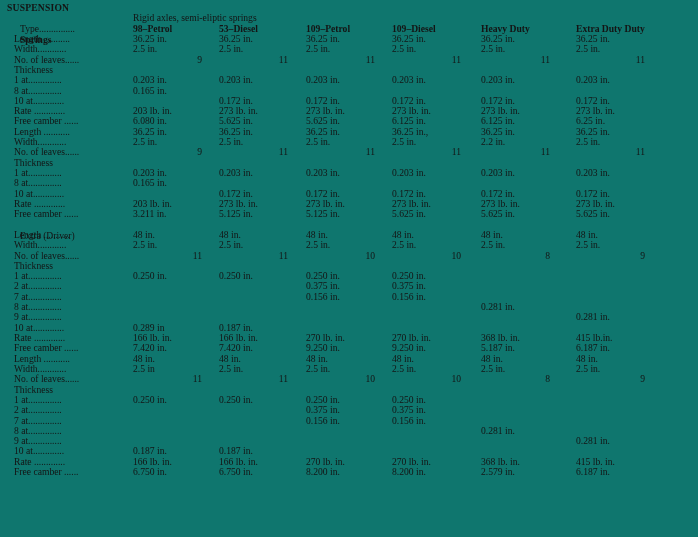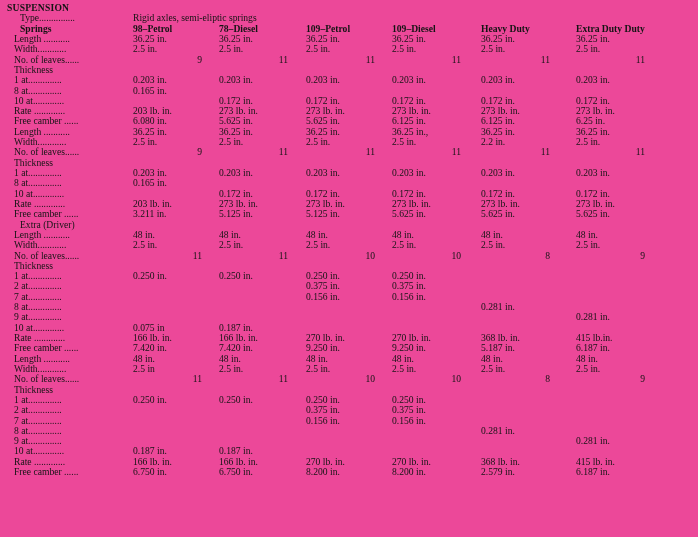--- a/index.html
+++ b/index.html
@@ -1,37 +1,37 @@
 <!DOCTYPE html>
 <html><head>
 <meta charset="utf-8">
 <style>
   html,body{margin:0;padding:0;background:#ffffff;}
   .page{
     position:relative;
     width:698px;height:537px;
-    background:#ec4899;
+    background:#0f766e;
     font-family:"Liberation Serif","DejaVu Serif",serif;
     font-size:9.6px;
     color:#141414;
     box-sizing:border-box;
     padding-top:3px;
     overflow:hidden;
     -webkit-font-smoothing:antialiased;
   }
   .row{
     display:grid;
     grid-template-columns:133px 86px 87px 86px 89px 95px auto;
     height:10.32px;
     line-height:10.4px;
     white-space:nowrap;
   }
   .cell{overflow:visible;}
   .lab{padding-left:14px;}
-  .row.section .lab, .row.type .lab, .row.hdr .lab{padding-left:20px;}
+  .row.section .lab, .row.type .lab, .row.hdr .lab{padding-left:20px;margin-top:11px;}
   .row.hdr{font-weight:bold;}
   .title-row{height:10.32px;line-height:10.4px;}
   .title{font-weight:bold;padding-left:7px;letter-spacing:.2px;}
   .val{padding-left:0;}
   .row.leaves .val span.num{display:inline-block;width:69px;text-align:right;}
 </style>
 </head>
 <body>
 
 <div class="page">
@@ -41,21 +41,21 @@
 
   <div class="row type">
     <div class="cell lab">Type...............</div>
     <div class="cell val">Rigid axles, semi-eliptic springs</div>
   </div>
 
   <div class="row hdr">
     <div class="cell lab">Springs</div>
 
   <div class="cell val">98–Petrol</div>
-      <div class="cell val">78–Diesel</div>
+      <div class="cell val">53–Diesel</div>
       <div class="cell val">109–Petrol</div>
       <div class="cell val">109–Diesel</div>
       <div class="cell val">Heavy Duty</div>
       <div class="cell val">Extra Duty Duty</div>
     </div>
 
   <div>
 
       <div class="row data">
         <div class="cell lab">Length ...........</div>
@@ -304,21 +304,21 @@
         <div class="cell lab">9 at..............</div>
         <div class="cell val"></div>
         <div class="cell val"></div>
         <div class="cell val"></div>
         <div class="cell val"></div>
         <div class="cell val"></div>
         <div class="cell val">0.281 in.</div>
       </div>
       <div class="row data">
         <div class="cell lab">10 at.............</div>
-        <div class="cell val">0.075 in</div>
+        <div class="cell val">0.289 in</div>
         <div class="cell val">0.187 in.</div>
         <div class="cell val"></div>
         <div class="cell val"></div>
         <div class="cell val"></div>
         <div class="cell val"></div>
       </div>
       <div class="row data">
         <div class="cell lab">Rate .............</div>
         <div class="cell val">166 lb. in.</div>
         <div class="cell val">166 lb. in.</div>

